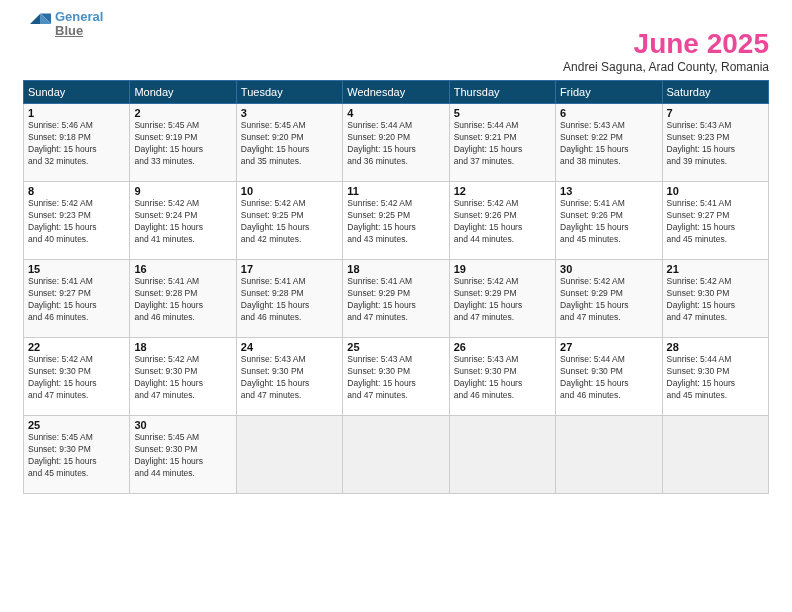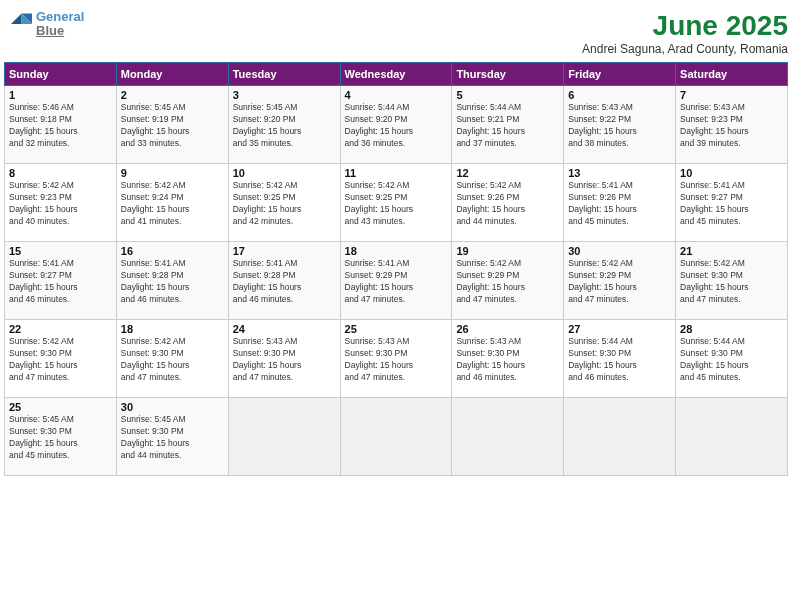--- a/index.html
+++ b/index.html
@@ -6,21 +6,21 @@
     body {
       width: 792px;
       height: 612px;
       font-family: Arial, sans-serif;
       background: #fff;
       overflow: hidden;
     }
     .page {
       width: 792px;
       height: 576px;
-      padding: 10px 4px;
+      padding: 10px 23px;
     }
     .header {
       display: flex;
       align-items: flex-start;
       justify-content: space-between;
       margin-bottom: 6px;
     }
     .logo {
       display: flex;
       align-items: center;
@@ -38,38 +38,39 @@
     .logo-icon {
       width: 28px;
       height: 28px;
     }
     .title-block {
       text-align: right;
     }
     .main-title {
       font-size: 28px;
       font-weight: bold;
-      color: #15803d;
+      color: #ec4899;
+      margin-top: 18px;
     }
     .subtitle {
       font-size: 12px;
       color: #333;
     }
     table {
       width: 100%;
       border-collapse: collapse;
       font-size: 9.5px;
     }
     thead tr th {
-      background-color: #701a75;
+      background-color: #0c4a6e;
       color: #fff;
       padding: 5px 4px;
       text-align: left;
       font-size: 11px;
-      font-weight: bold;
+      font-weight: normal;
       border: 1px solid #2e6da4;
     }
     tbody tr td {
       border: 1px solid #ccc;
       padding: 3px 4px;
       vertical-align: top;
       width: 14.28%;
       height: 78px;
       background: #fff;
     }

